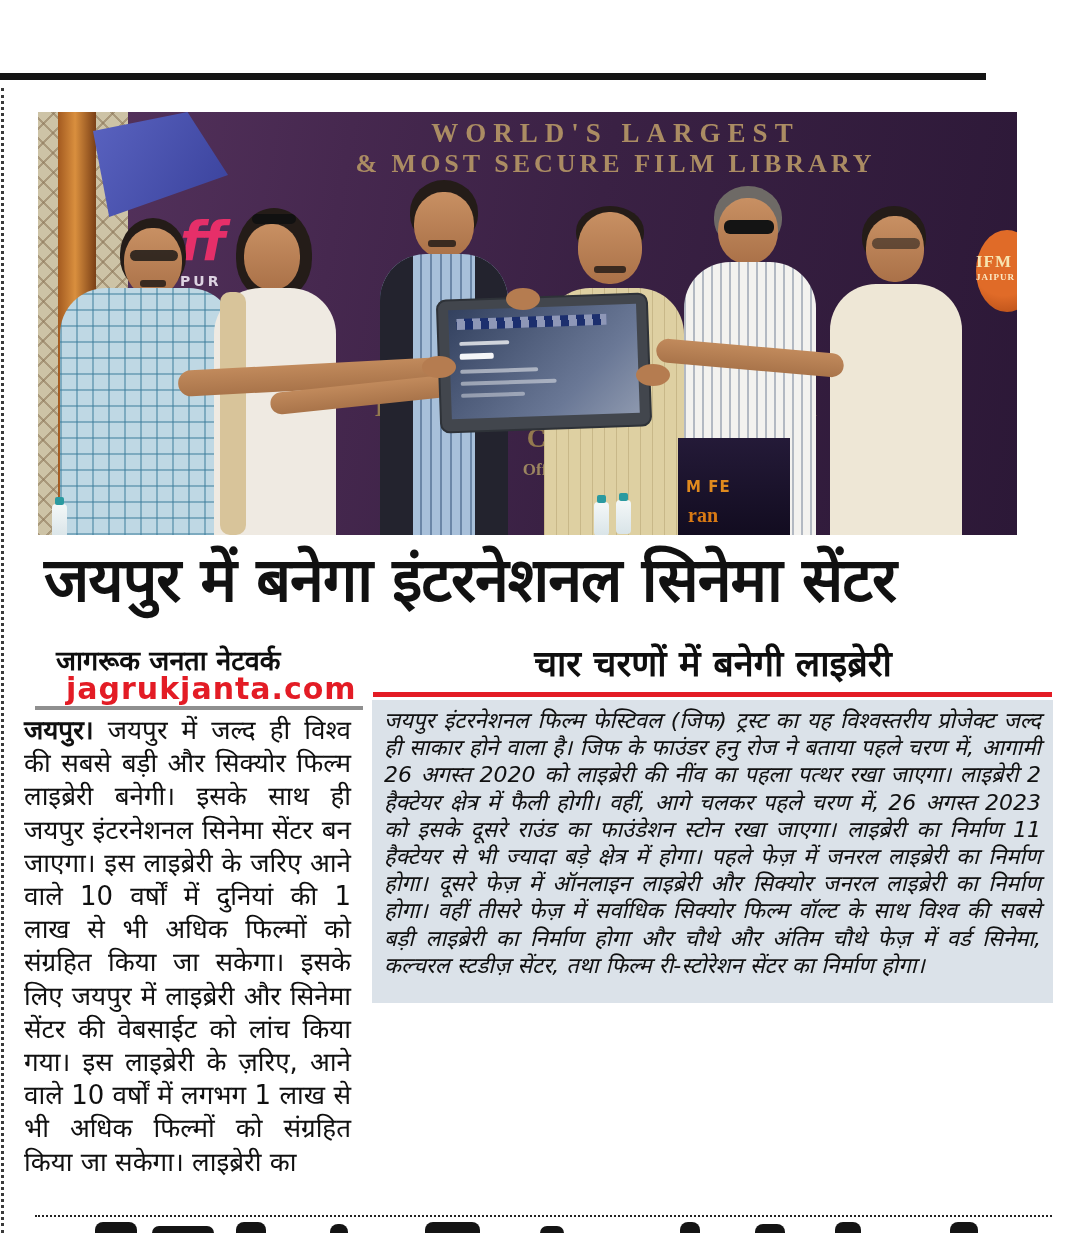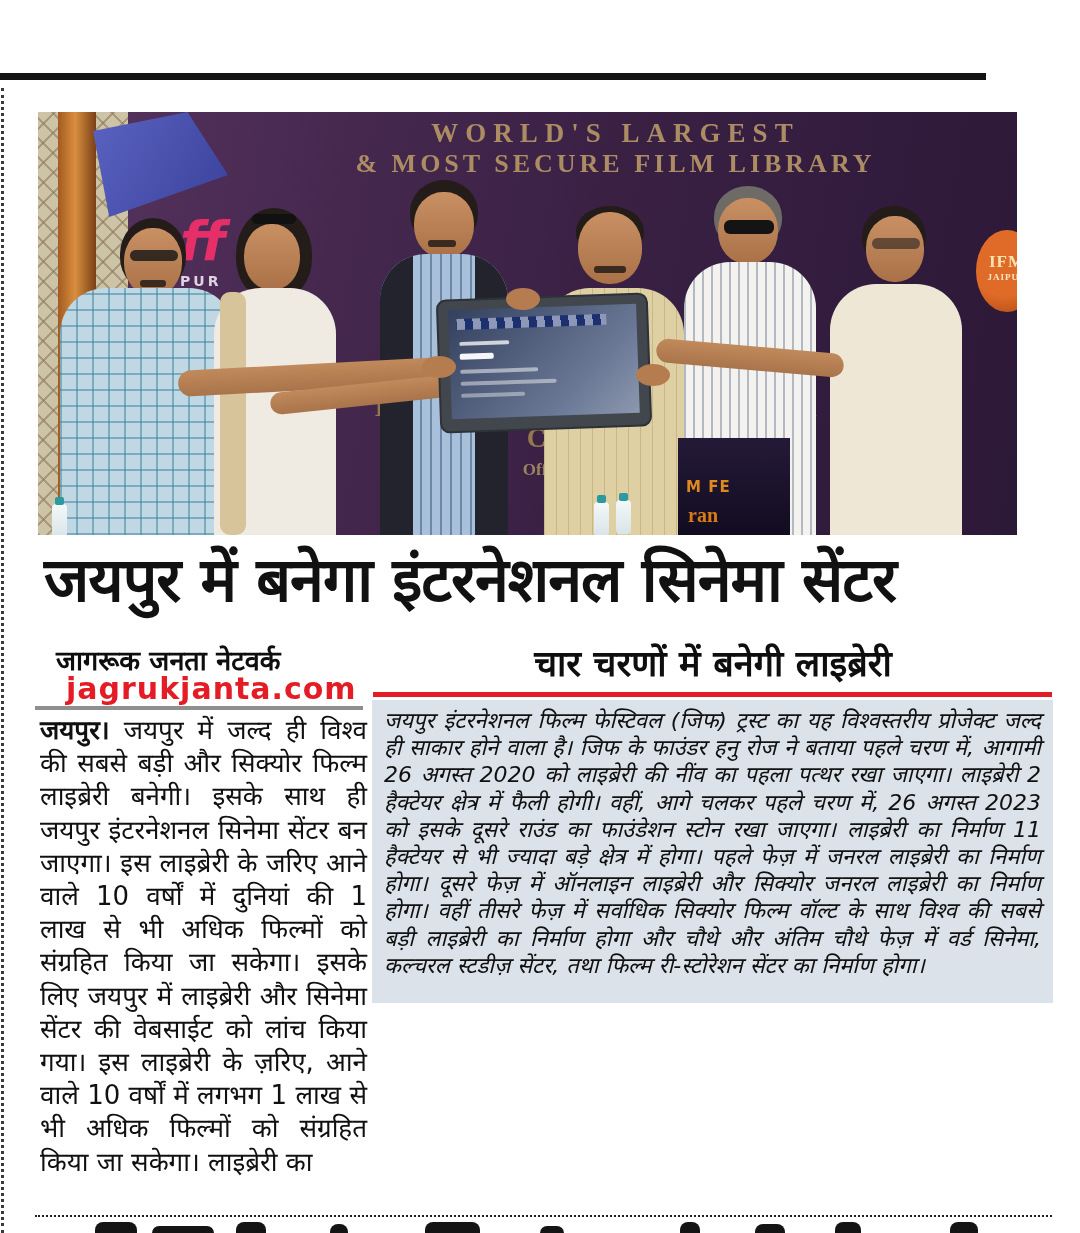--- a/index.html
+++ b/index.html
@@ -29,21 +29,21 @@
     font-family:"Liberation Serif",serif;font-weight:bold;}
   .banner-mid .l3{font-size:27px;letter-spacing:5px;}
   .banner-mid .l4{font-size:17px;color:#9b8560;margin-top:6px;word-spacing:46px;}
   .banner-mid .l5{font-size:17px;color:#9b8560;margin-top:4px;}
 
   .jiff{position:absolute;left:142px;top:103px;color:#e62f69;font-weight:bold;text-align:left;}
   .jiff .ff{font-size:54px;line-height:1;font-style:italic;letter-spacing:-2px;}
   .jiff .sub{display:block;font-size:14px;color:#ddd3e2;letter-spacing:3px;margin-top:4px;}
 
   .jfm{position:absolute;left:938px;top:118px;width:62px;height:82px;border-radius:50%;
-    background:radial-gradient(circle at 45% 40%,#e06b28 55%,#b04a15);text-align:center;
+    background:radial-gradient(circle at 45% 40%,#e06b28 55%,#b04a15);text-align:left;
     color:#f7e4b0;font-family:"Liberation Serif",serif;font-weight:bold;}
   .jfm .a{display:block;font-size:17px;margin-top:22px;letter-spacing:1px;}
   .jfm .b{display:block;font-size:9px;color:#fbe9c4;letter-spacing:1px;}
 
   .person{position:absolute;left:0;top:0;}
   .hair,.head,.torso,.glasses,.mustache,.arm,.hand,.scarf,.vest{position:absolute;}
   .hair{background:#241c18;border-radius:50% 50% 45% 45%;}
   .head{background:linear-gradient(#c89063,#aa7148);border-radius:48%;}
   .torso{border-radius:46px 46px 0 0;}
   .glasses{background:rgba(20,20,20,.8);border-radius:6px;}
@@ -132,21 +132,21 @@
   .subhead{position:absolute;left:375px;top:638px;width:676px;text-align:center;font-size:36px;
     font-weight:bold;color:#0e0e0e;}
   .red-rule{position:absolute;left:373px;top:692px;width:679px;height:5px;background:#e31c25;}
 
   .highlight{position:absolute;left:372px;top:700px;width:681px;height:303px;background:#dbe2e9;
     box-sizing:border-box;padding:7px 12px 0 12px;font-style:italic;}
   .highlight p{margin:0;font-size:22px;line-height:27.2px;text-align:justify;color:#101010;}
 
   .col{position:absolute;}
   .col p{margin:0;text-align:justify;color:#101010;}
-  .col-left{left:40px;top:714px;width:327px;height:498px;}
+  .col-left{left:24px;top:714px;width:327px;height:498px;}
   .col-left p{font-size:26px;line-height:33.2px;}
   .col-left b{font-weight:900;}
   .col-mid{left:375px;top:1040px;width:326px;height:172px;}
   .col-mid p{font-size:25px;line-height:34px;}
   .col-right{left:714px;top:1040px;width:338px;height:172px;}
   .col-right p{font-size:25px;line-height:34px;}
 
   .dotted-rule{position:absolute;left:35px;top:1215px;width:1017px;height:0;border-top:2px dotted #222;}
 
   .blob{position:absolute;background:#141414;border-radius:8px 8px 0 0;}

